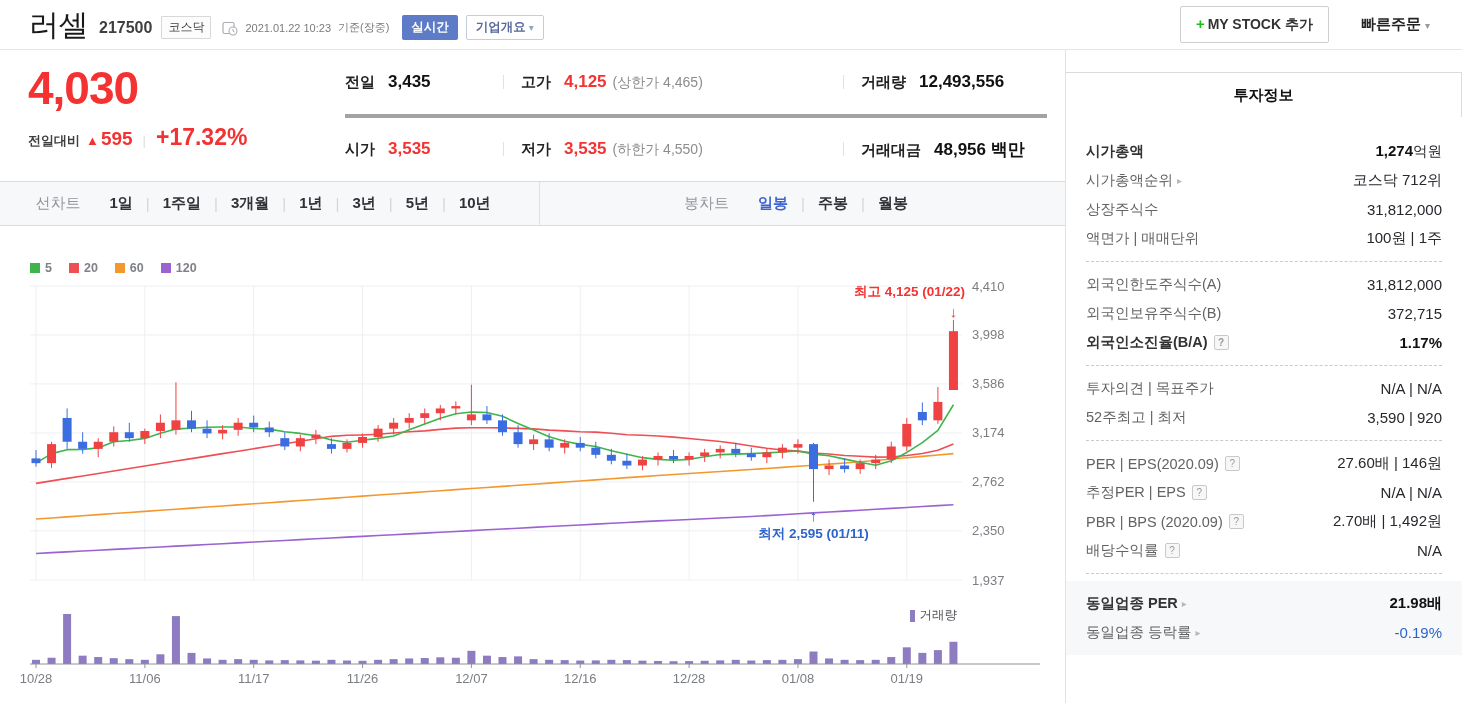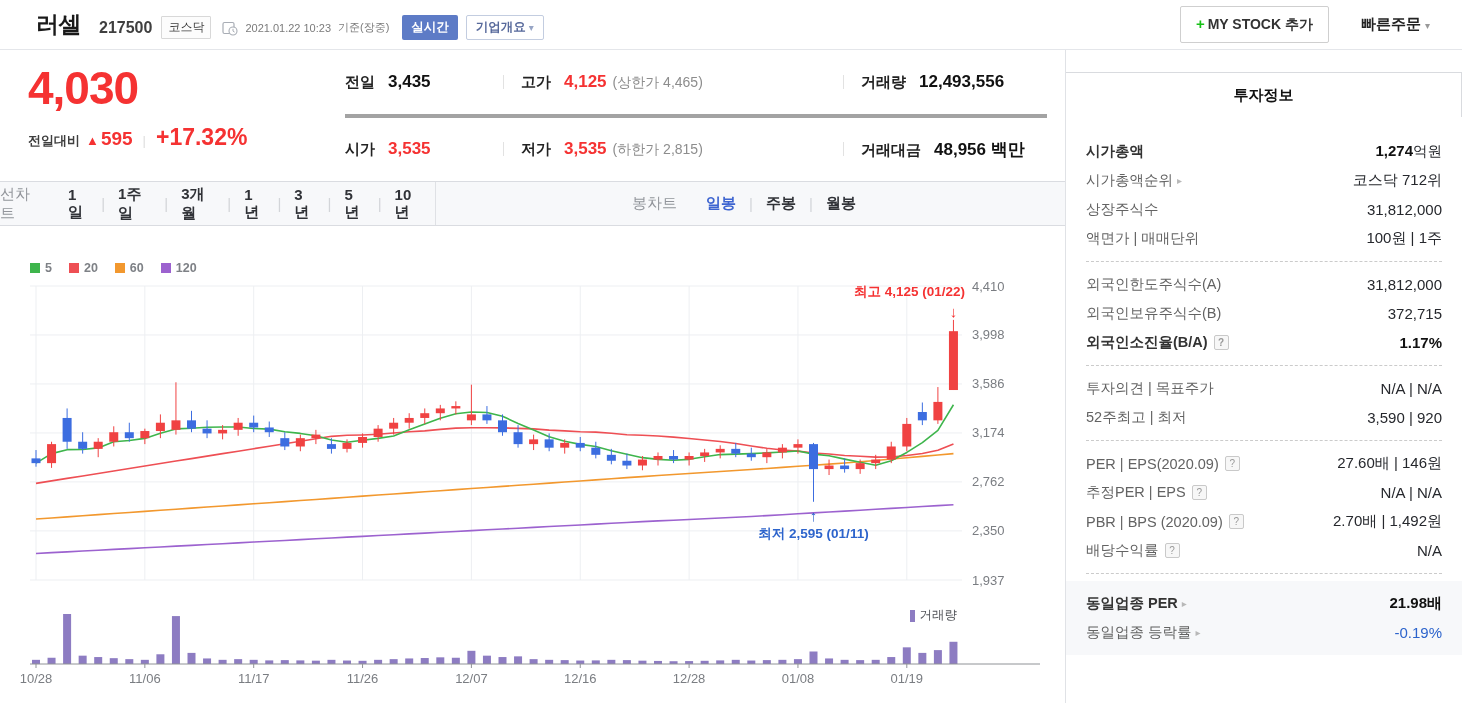--- a/index.html
+++ b/index.html
@@ -8,21 +8,21 @@
   *{box-sizing:border-box}
   html,body{margin:0;padding:0}
   body{
     width:1462px;height:703px;overflow:hidden;background:#fff;color:#222;
     font-family:"Liberation Sans","DejaVu Sans",sans-serif;
   }
   
   header{height:50px;border-bottom:1px solid #e4e6ea;display:flex;align-items:center;
     justify-content:space-between;padding:0 26px 0 28px}
   .h-left{display:flex;align-items:center}
-  .stock-name{font-size:23px;font-weight:700;color:#191919;margin:8px;letter-spacing:-.5px;line-height:1}
+  .stock-name{font-size:30px;font-weight:400;color:#191919;margin:1px;letter-spacing:-.5px;line-height:1}
   .stock-code{font-size:16px;font-weight:700;color:#3f3f3f;margin-left:10px;margin-top:7px}
   .market-badge{font-size:12px;color:#404040;border:1px solid #d8d8d8;background:#fcfcfc;
     padding:2px 6px;margin-left:9px;margin-top:6px;border-radius:1px}
   .clock-icon{margin-left:11px;margin-top:7px;line-height:0}
   .quote-time{font-size:11px;color:#7b7b7b;margin-left:7px;margin-top:6px}
   .realtime-btn{background:#5d7bc6;color:#fff;font-size:12.5px;font-weight:700;border:none;
     border-radius:2px;padding:4px 9px;margin-left:13px;margin-top:5px;cursor:pointer;font-family:Liberation Serif, serif}
   .corp-btn{background:#fff;border:1px solid #c3cde0;color:#57699b;font-size:12.5px;font-weight:700;
     border-radius:2px;padding:3px 9px;margin-left:8px;margin-top:5px;cursor:pointer;font-family:inherit}
   .corp-btn .caret{color:#97a5c5;font-size:10px;margin-left:3px}
@@ -53,21 +53,21 @@
   .q-cell:nth-child(3){flex:1}
   .q-cell.with-sep::before{content:"";width:1px;height:14px;background:#e2e2e2;margin-right:17px;align-self:center}
   .q-label{font-size:15px;font-weight:700;color:#222;margin-right:13px}
   .q-value{font-size:17px;font-weight:700}
   .q-value.red{color:var(--red)} .q-value.dark{color:#111}
   .q-extra{font-size:14px;color:#8d8d8d;margin-left:6px}
   
   .chart-tabs{height:45px;background:var(--graybg);border-top:1px solid #dadce1;border-bottom:1px solid #dadce1;
     display:flex;align-items:stretch}
   .tab-group{display:flex;align-items:center;justify-content:center;font-size:15px}
-  #period-tabs{width:436px;border-right:1px solid #dfe1e5}
+  #period-tabs{width:540px;border-right:1px solid #dfe1e5}
   #candle-tabs{flex:1}
   .tab-group-label{color:#92959b;margin-right:16px}
   .tab-item{color:#303237;font-weight:700;padding:0 13px;cursor:pointer}
   .tab-item.active{color:#3d64d0}
   .tab-sep{color:#d3d5d9}
   
   .chart-wrap{position:relative;flex:1;background:#fff}
   #chart-svg{position:absolute;left:0;top:0}
   #chart-svg text{font-family:inherit}
   .ma-legend{position:absolute;left:30px;top:35px;display:flex;align-items:center;gap:17px;
@@ -155,21 +155,21 @@
             </div>
           </div>
         <div class="q-row" id="q-row-1">
             <div class="q-cell">
               <span class="q-label">시가</span>
               <span class="q-value red">3,535</span>
             </div>
             <div class="q-cell with-sep">
               <span class="q-label">저가</span>
               <span class="q-value red">3,535</span>
-              <span class="q-extra">(하한가 2,815)</span>
+              <span class="q-extra">(하한가 4,550)</span>
             </div>
             <div class="q-cell with-sep">
               <span class="q-label">거래대금</span>
               <span class="q-value dark">48,956 백만</span>
             </div>
           </div>
       </div>
     </section>
 
     <nav class="chart-tabs">

